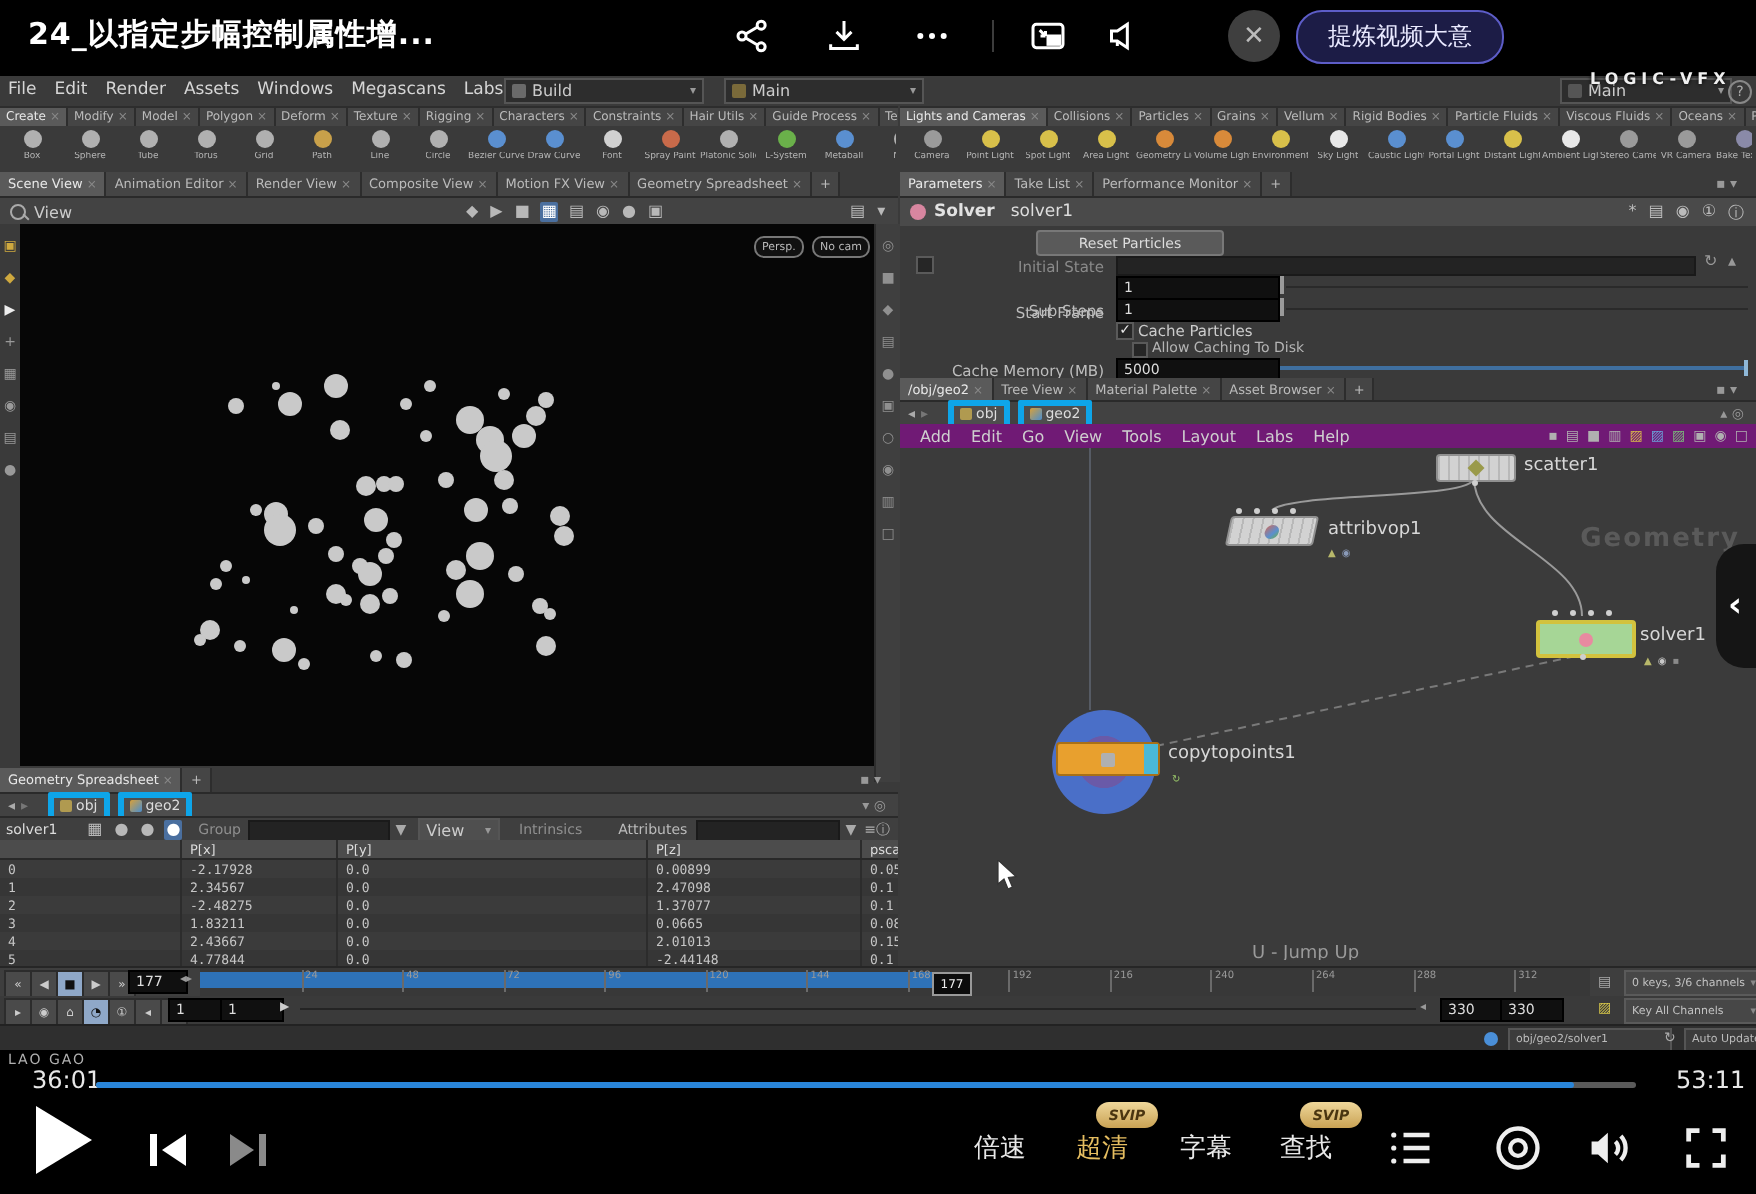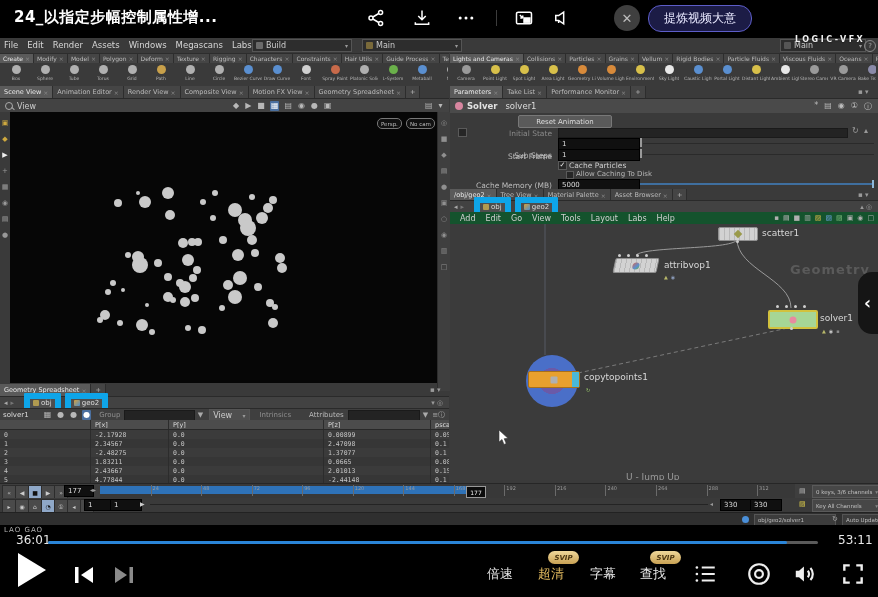--- a/index.html
+++ b/index.html
@@ -65,21 +65,21 @@
   .strip{display:flex;flex-direction:column;gap:9px;align-items:center;padding-top:8px;}
   .strip .li-item{font-size:7px;line-height:7px;}
   .leftstrip{left:0;top:74px;width:10px;height:271px;background:#3a3a3a;}
   .rightstrip{left:437px;top:74px;width:12px;height:271px;background:#3f3f3f;border-left:1px solid #2d2d2d;}
   .leftstrip .li-item:nth-child(1),.leftstrip .li-item:nth-child(2){color:#cfa93f;}
   .leftstrip .li-item:nth-child(3){color:#eee;}
   .leftstrip .li-item{color:#999;}
   .rightstrip .li-item{color:#909090;}
 
   .barrow{background:#424242;border-top:1px solid #2a2a2a;display:flex;align-items:center;}
-  .chip{display:flex;align-items:center;gap:2px;background:#4e4e4e;border:6px solid #0ea5e9;
+  .chip{display:flex;align-items:center;gap:2px;background:#4e4e4e;border:3px solid #0ea5e9;
         padding:0 3px;height:9px;color:#ddd;font-size:7px;border-radius:1px;}
   .chip .cic{width:6px;height:6px;border-radius:1px;background:linear-gradient(135deg,#d8a03a,#4a8fd0);}
   .chip.folder .cic{background:#b09a50;}
   .greylab{color:#8f8f8f;font-size:7px;}
   .dfield{background:#232323;border:1px solid #1a1a1a;height:9px;}
   .nfield{background:#101010;color:#ddd;font-size:7px;display:flex;align-items:center;padding:0 3px;height:10px;border:1px solid #000;}
   .funnel{color:#aaa;font-size:7px;}
 
   .sheet{left:0;top:382px;width:449px;height:63px;background:#333;overflow:hidden;}
   .srow,.shead{display:flex;height:9px;align-items:center;}
@@ -99,21 +99,21 @@
   .phicons .li-item{color:#bbb;font-size:8px;}
   .hbtn{background:#5a5a5a;border:1px solid #787878;color:#ddd;font-size:7px;height:11px;
         display:flex;align-items:center;justify-content:center;border-radius:2px;}
   .plabel{width:102px;text-align:right;color:#bdbdbd;font-size:7.5px;position:absolute;}
   .plabel.dim{color:#8a8a8a;}
   .sline{height:1px;background:#2a2a2a;position:absolute;}
   .stick{width:2px;height:9px;background:#9a9a9a;position:absolute;}
   .chk{width:7px;height:7px;background:#262626;border:1px solid #5a5a5a;position:absolute;
        color:#e8e8e8;font-size:7px;line-height:7px;text-align:center;}
 
-  .netmenu{left:450px;top:174px;width:428px;height:12px;background:#14532d;display:flex;align-items:center;gap:10px;padding-left:10px;box-sizing:border-box;}
+  .netmenu{left:450px;top:174px;width:428px;height:12px;background:#701a75;display:flex;align-items:center;gap:10px;padding-left:10px;box-sizing:border-box;}
   .netmenu .li-item{color:#cfcfcf;font-size:8px;}
   .neticons{position:absolute;right:4px;display:flex;gap:4px;}
   .neticons .li-item{font-size:7px;color:#b0b0b0;}
   .neticons .li-item:nth-child(5){color:#d8b84a;}
   .neticons .li-item:nth-child(6){color:#6a9fd8;}
   .neticons .li-item:nth-child(7){color:#7ab87a;}
 
   .netcanvas{left:450px;top:186px;width:428px;height:256px;background:#3b3b3b;overflow:hidden;}
   .node{position:absolute;border-radius:2px;background:#d2d2d2;border:1px solid #909090;
         background-image:repeating-linear-gradient(90deg,rgba(0,0,0,.12) 0 1px,transparent 1px 5px);}
@@ -680,21 +680,21 @@
       <span class="pname">solver1</span>
       <div class="phicons">
           <span class="li-item">*</span>
           <span class="li-item">▤</span>
           <span class="li-item">◉</span>
           <span class="li-item">①</span>
           <span class="li-item">ⓘ</span>
         </div>
     </div>
 
-    <div class="abs hbtn" style="left:518px;top:77px;width:92px;">Reset Animation</div>
+    <div class="abs hbtn" style="left:518px;top:77px;width:92px;">Reset Particles</div>
 
     <div class="abs chk" style="left:458px;top:90px;"></div>
     <span class="abs plabel dim" style="left:450px;top:91px;">Initial State</span>
     <span class="abs dfield" style="left:558px;top:90px;width:288px;height:8px;"></span>
     <span class="abs" style="left:852px;top:88px;color:#999;font-size:8px;">↻</span>
     <span class="abs" style="left:864px;top:88px;color:#999;font-size:8px;">▴</span>
 
     <span class="abs plabel" style="left:450px;top:102px;margin-top:12px;">Start Frame</span>
     <span class="abs nfield" style="left:558px;top:100px;width:74px;">1</span>
     <span class="abs stick" style="left:640px;top:100px;"></span>

